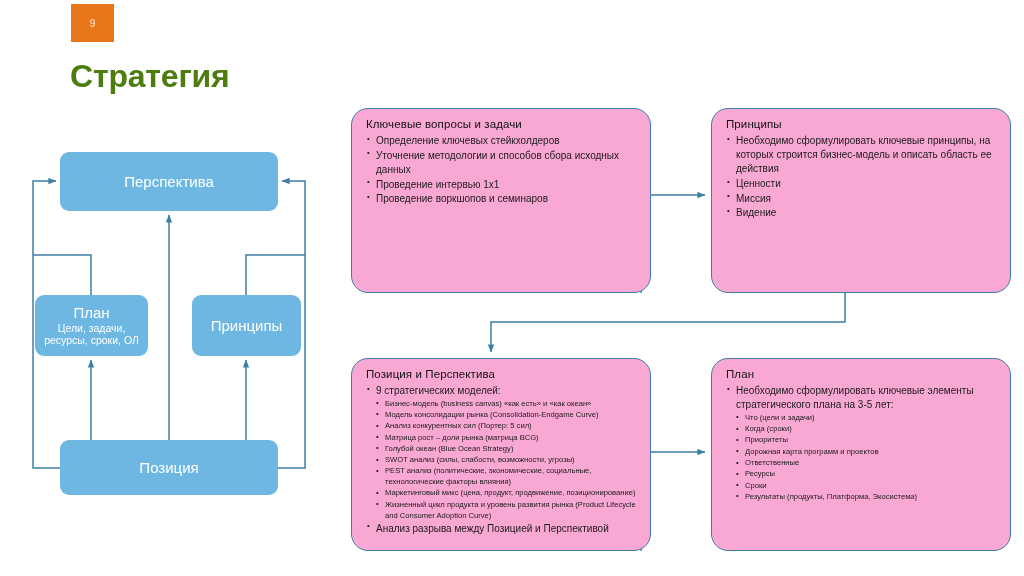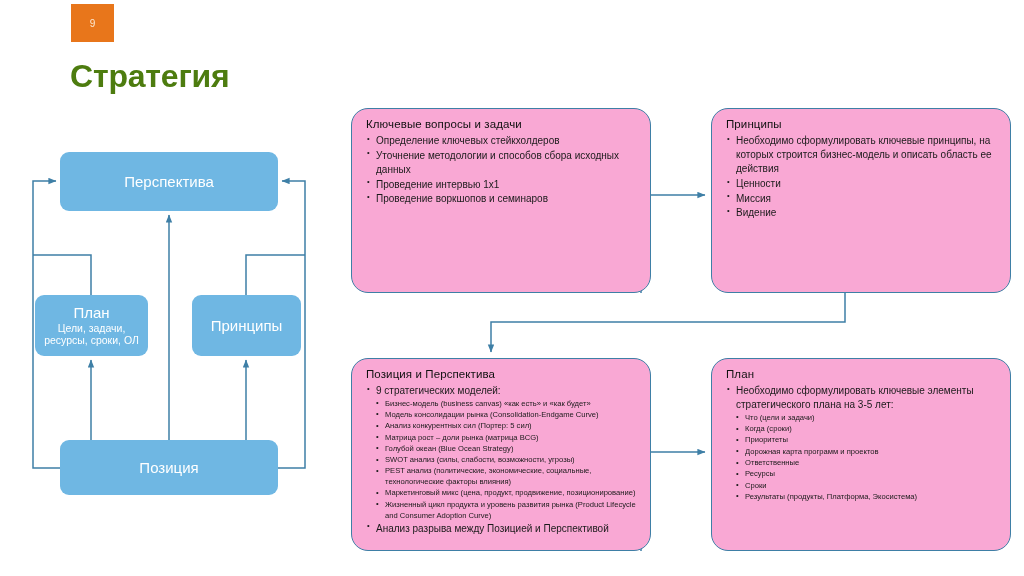--- a/index.html
+++ b/index.html
@@ -209,21 +209,21 @@
     <li>Миссия</li>
     <li>Видение</li>
   </ul>
 </div>
 
 <div class="card" id="card-position">
   <h3>Позиция и Перспектива</h3>
   <ul>
     <li>9 стратегических моделей:</li>
     <ul>
-      <li>Бизнес-модель (business canvas) «как есть» и «как будет»</li>
+      <li>Бизнес-модель (business canvas) «как есть» и «как океан»</li>
       <li>Модель консолидации рынка (Consolidation-Endgame Curve)</li>
       <li>Анализ конкурентных сил (Портер: 5 сил)</li>
       <li>Матрица рост – доли рынка  (матрица BCG)</li>
       <li>Голубой океан (Blue Ocean Strategy)</li>
       <li>SWOT анализ (силы, слабости, возможности, угрозы)</li>
       <li>PEST анализ (политические, экономические, социальные, технологические факторы влияния)</li>
       <li>Маркетинговый микс (цена, продукт, продвижение, позиционирование)</li>
       <li>Жизненный цикл продукта и уровень развития рынка (Product Lifecycle and Consumer Adoption Curve)</li>
     </ul>
     <li>Анализ разрыва между Позицией и Перспективой</li>

